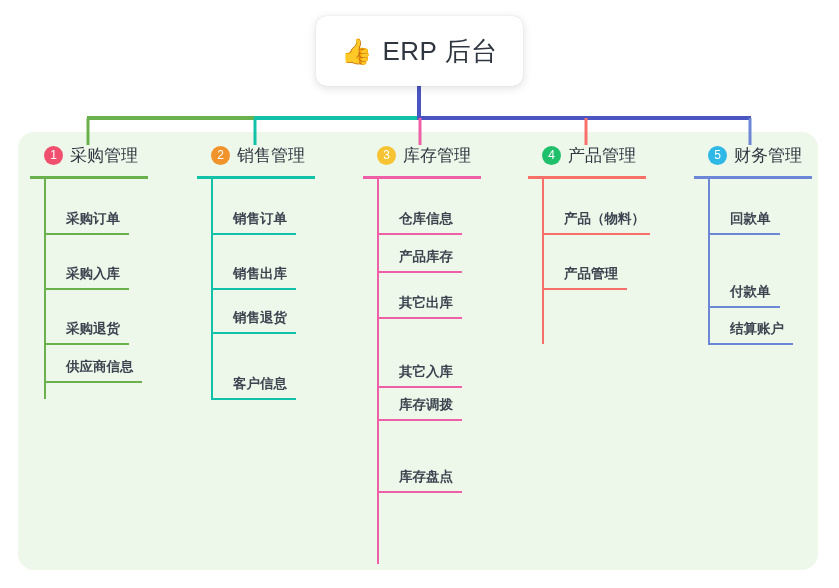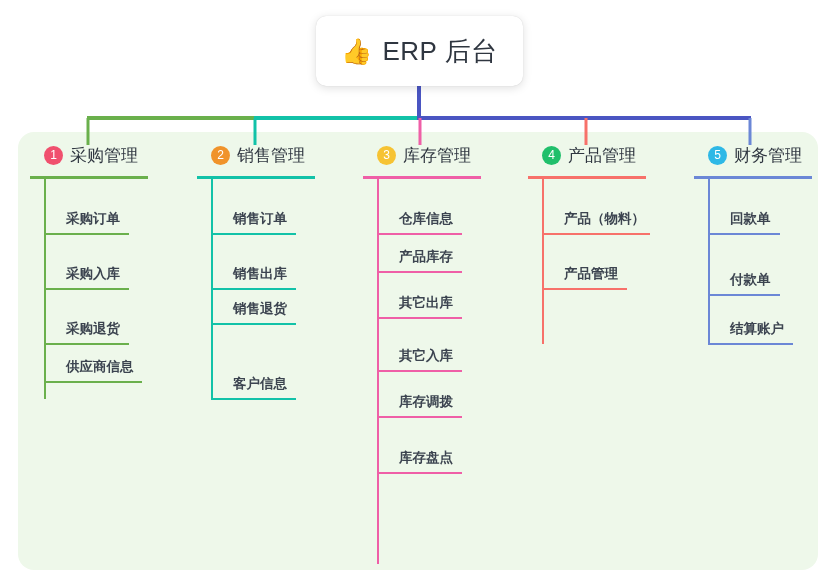--- a/index.html
+++ b/index.html
@@ -190,21 +190,21 @@
         <div class="leaves">
           <div class="spine" style="background: rgb(18, 194, 168); height: 220px;"></div>
           <div class="leaf" style="height: 55px; padding-top: 33px;">
             <span class="leaf-label">销售订单</span>
             <div class="leaf-rule" style="width: 85px; background: rgb(18, 194, 168); margin-left: -22px;"></div>
           </div>
           <div class="leaf" style="height: 55px; padding-top: 33px;">
             <span class="leaf-label">销售出库</span>
             <div class="leaf-rule" style="width: 85px; background: rgb(18, 194, 168); margin-left: -22px;"></div>
           </div>
-          <div class="leaf" style="height: 55px; padding-top: 13px;">
+          <div class="leaf" style="height: 55px; padding-top: 22px;">
             <span class="leaf-label">销售退货</span>
             <div class="leaf-rule" style="width: 85px; background: rgb(18, 194, 168); margin-left: -22px;"></div>
           </div>
           <div class="leaf" style="height: 55px; padding-top: 33px;">
             <span class="leaf-label">客户信息</span>
             <div class="leaf-rule" style="width: 85px; background: rgb(18, 194, 168); margin-left: -22px;"></div>
           </div>
         </div>
       </div>
       <div class="branch" style="left: 363px;">
@@ -220,29 +220,29 @@
             <div class="leaf-rule" style="width: 85px; background: rgb(239, 95, 167); margin-left: -22px;"></div>
           </div>
           <div class="leaf" style="height: 46px; padding-top: 33px;">
             <span class="leaf-label">产品库存</span>
             <div class="leaf-rule" style="width: 85px; background: rgb(239, 95, 167); margin-left: -22px;"></div>
           </div>
           <div class="leaf" style="height: 55px; padding-top: 33px;">
             <span class="leaf-label">其它出库</span>
             <div class="leaf-rule" style="width: 85px; background: rgb(239, 95, 167); margin-left: -22px;"></div>
           </div>
-          <div class="leaf" style="height: 44px; padding-top: 31px;">
+          <div class="leaf" style="height: 44px; padding-top: 47px;">
             <span class="leaf-label">其它入库</span>
             <div class="leaf-rule" style="width: 85px; background: rgb(239, 95, 167); margin-left: -22px;"></div>
           </div>
           <div class="leaf" style="height: 55px; padding-top: 33px;">
             <span class="leaf-label">库存调拨</span>
             <div class="leaf-rule" style="width: 85px; background: rgb(239, 95, 167); margin-left: -22px;"></div>
           </div>
-          <div class="leaf" style="height: 55px; padding-top: 34px;">
+          <div class="leaf" style="height: 55px; padding-top: 50px;">
             <span class="leaf-label">库存盘点</span>
             <div class="leaf-rule" style="width: 85px; background: rgb(239, 95, 167); margin-left: -22px;"></div>
           </div>
         </div>
       </div>
       <div class="branch" style="left: 528px;">
         <div class="branch-head">
           <span class="badge" style="background: rgb(32, 191, 107);">4</span>
           <span class="branch-title">产品管理</span>
         </div>
@@ -264,21 +264,21 @@
           <span class="badge" style="background: rgb(46, 184, 230);">5</span>
           <span class="branch-title">财务管理</span>
         </div>
         <div class="head-rule" style="width: 118px; background: rgb(107, 135, 214);"></div>
         <div class="leaves">
           <div class="spine" style="background: rgb(107, 135, 214); height: 165px;"></div>
           <div class="leaf" style="height: 55px; padding-top: 33px;">
             <span class="leaf-label">回款单</span>
             <div class="leaf-rule" style="width: 72px; background: rgb(107, 135, 214); margin-left: -22px;"></div>
           </div>
-          <div class="leaf" style="height: 55px; padding-top: 39px;">
+          <div class="leaf" style="height: 55px; padding-top: 51px;">
             <span class="leaf-label">付款单</span>
             <div class="leaf-rule" style="width: 72px; background: rgb(107, 135, 214); margin-left: -22px;"></div>
           </div>
           <div class="leaf" style="height: 73px; padding-top: 33px;">
             <span class="leaf-label">结算账户</span>
             <div class="leaf-rule" style="width: 85px; background: rgb(107, 135, 214); margin-left: -22px;"></div>
           </div>
         </div>
       </div>
     </div>

